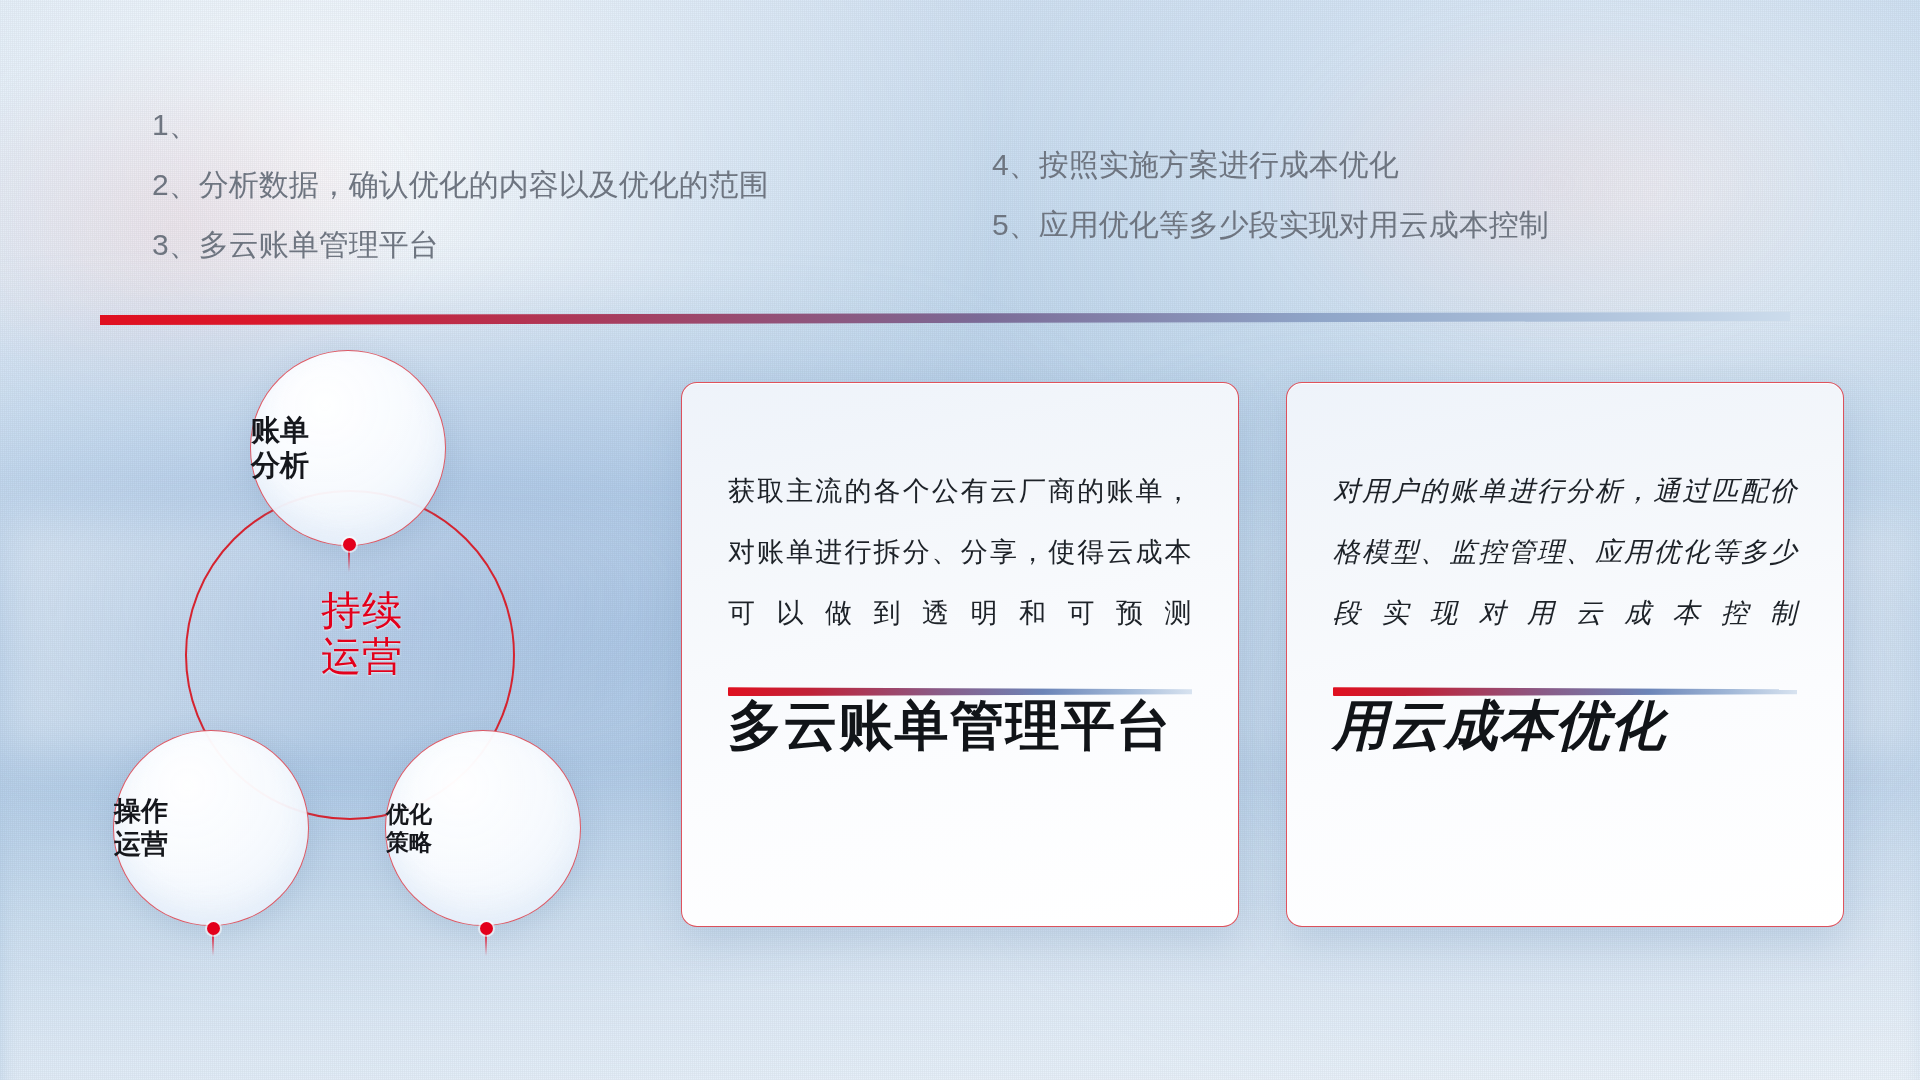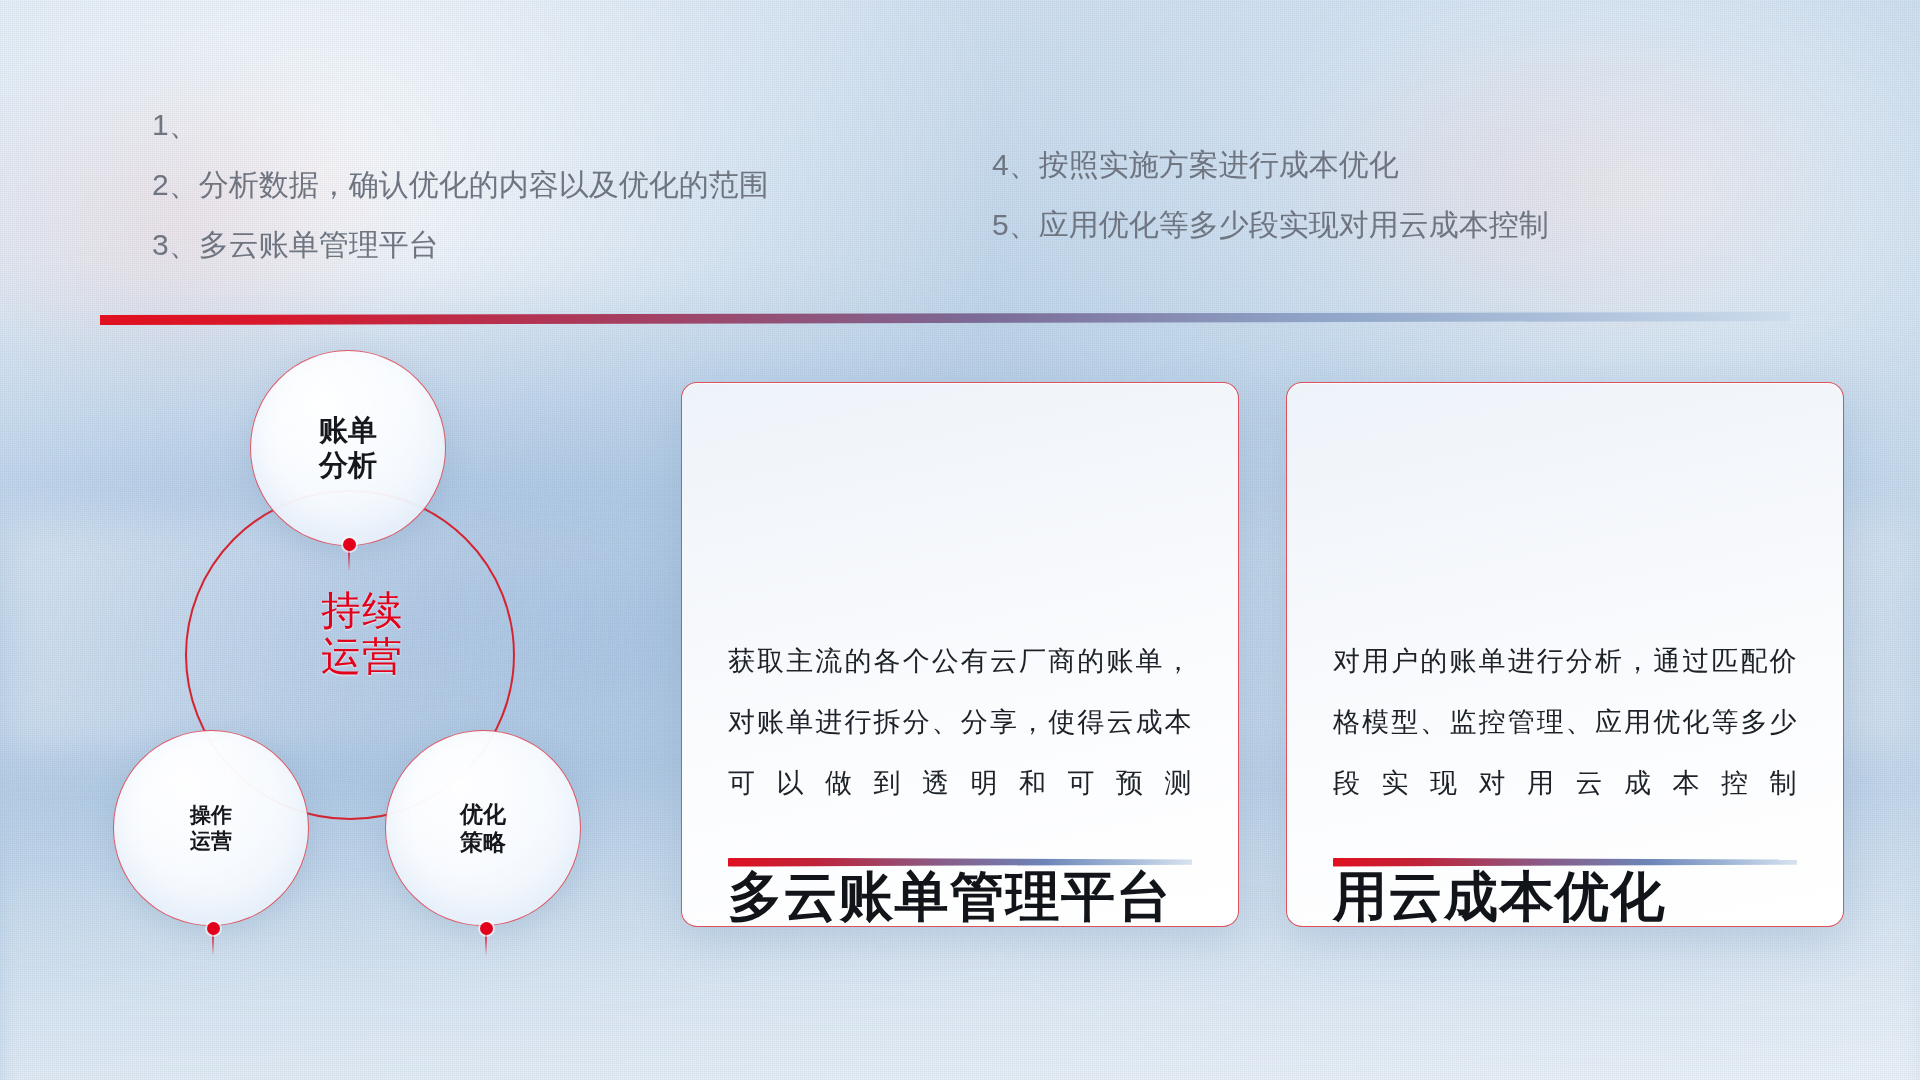--- a/index.html
+++ b/index.html
@@ -82,25 +82,25 @@
   #main-divider{ position:absolute; left:100px; top:312px; width:1690px; height:16px; }
 
   
   #venn-region{ position:absolute; left:95px; top:350px; width:560px; height:620px; }
   .venn-bubble{
     position:absolute; border-radius:50%;
     background:
       radial-gradient(circle at 38% 28%, rgba(255,255,255,.99) 0%, rgba(250,252,255,.96) 45%, rgba(236,243,251,.92) 100%);
     border:1.6px solid rgba(214,35,48,.75);
     box-shadow:0 8px 26px rgba(120,150,185,.25), inset 0 -14px 26px rgba(220,232,246,.6);
-    display:flex; flex-direction:column; align-items:center; justify-content:center;
+    display:flex; flex-direction:column; justify-content:center;
     color:#15171c; font-weight:bold; line-height:1.22;
   }
   #bubble-top{ left:155px; top:0px; width:196px; height:196px; font-size:29px; }
-  #bubble-bl { left:18px;  top:380px; width:196px; height:196px; font-size:21px; }
+  #bubble-bl { left:18px;  top:380px; width:196px; height:196px; font-size:27px; }
   #bubble-br { left:290px; top:380px; width:196px; height:196px; font-size:23px; }
   .bubble-line{ display:block; }
 
   #venn-center-ring{
     position:absolute; left:90px; top:140px; width:330px; height:330px;
     border-radius:50%; border:2.2px solid #D5232F;
     background:transparent;
   }
   #venn-center-label{
     position:absolute; left:192px; top:238px; width:150px;
@@ -125,24 +125,24 @@
 
   
   #cards-region{ position:absolute; left:0; top:0; width:1920px; height:1080px; }
   .info-card{
     position:absolute; top:382px; width:558px; height:545px;
     border-radius:16px;
     background:linear-gradient(168deg, #eef3fa 0%, #f4f7fb 28%, #fbfcfe 62%, #ffffff 100%);
     border:1.5px solid rgba(214,35,48,.78);
     box-shadow:0 14px 40px rgba(120,150,185,.28), inset 0 1px 0 rgba(255,255,255,.9);
     padding:78px 46px 0 46px;
-    display:flex; flex-direction:column;justify-content:flex-end;
+    display:flex; flex-direction:column;
   }
   #card-1{ left:681px; }
-  #card-2{ left:1286px; }
+  #card-2{ left:1286px;font-style:italic; }
   .card-body{
     color:#1d2228; font-size:27px; line-height:2.25;
     letter-spacing:.4px; text-align:justify; text-align-last:justify;
     flex:0 0 auto;
   }
   .card-rule{
     margin-top:44px; height:9px; width:100%;
     background:linear-gradient(to right,#E01020 0%, #C02238 18%, #8A5A86 45%, #6C85B8 68%, #9FB6D6 85%, #D8E3F0 100%);
     clip-path:polygon(0 0, 100% 22%, 100% 78%, 0 100%);
     border-radius:1px;

